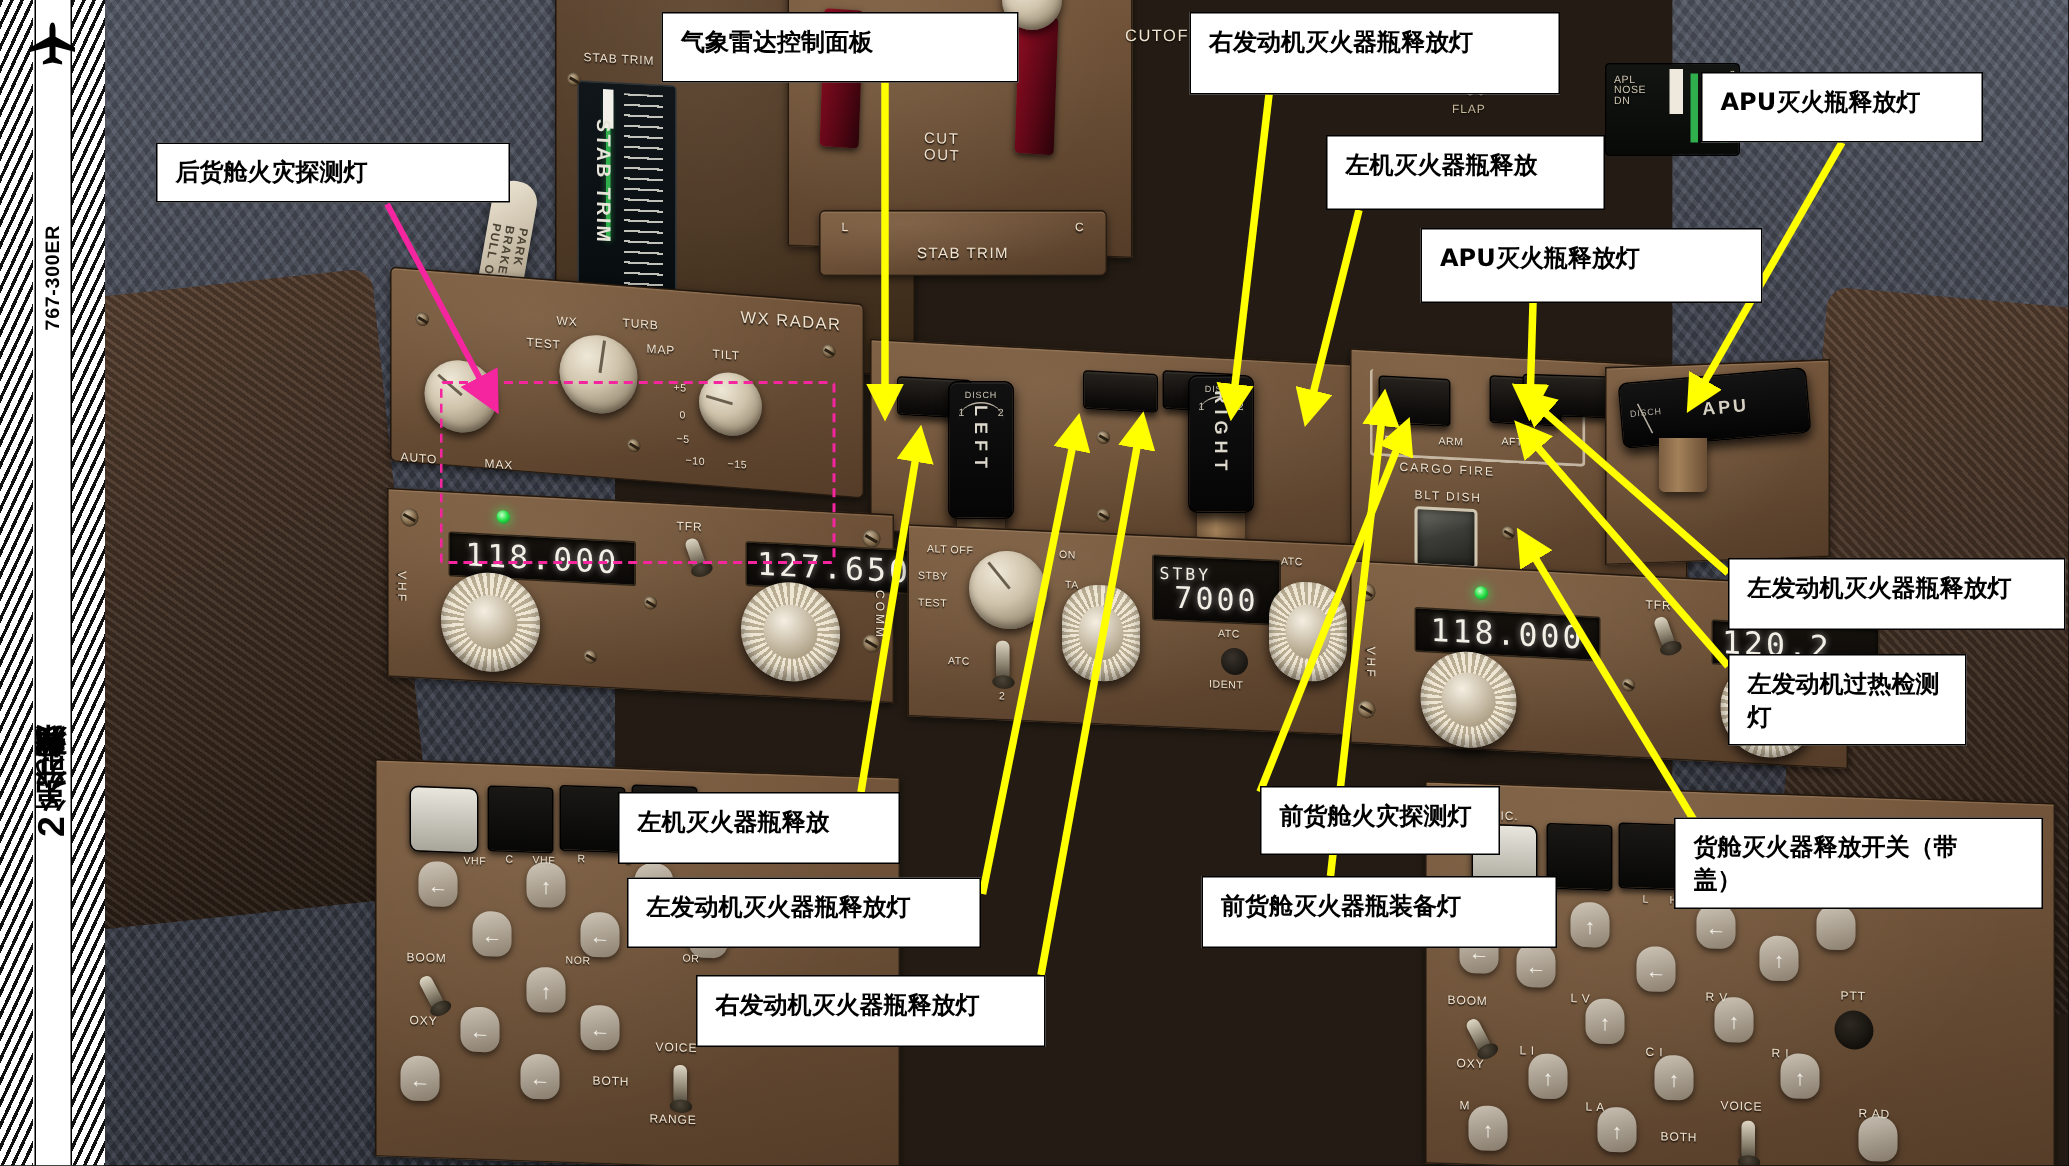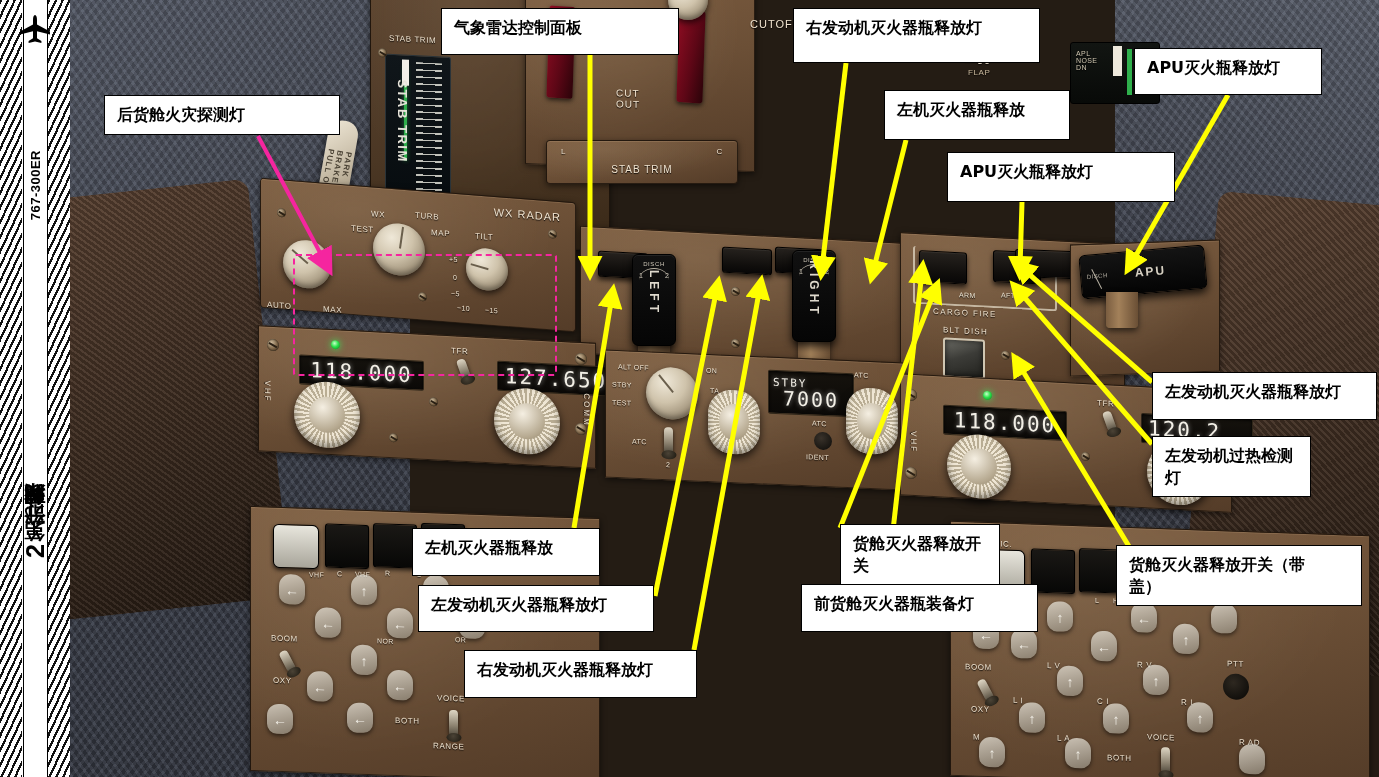--- a/index.html
+++ b/index.html
@@ -736,21 +736,21 @@
         <div class="callout" style="left: 814px; top: 90px; width: 186px; min-height: 50px;">左机灭火器瓶释放</div>
         <div class="callout" style="left: 877px; top: 152px; width: 228px; min-height: 50px;">APU灭火瓶释放灯</div>
         <div class="callout" style="left: 1064px; top: 48px; width: 188px; min-height: 47px;">APU灭火瓶释放灯</div>
         <div class="callout" style="left: 1082px; top: 372px; width: 225px; min-height: 48px;">左发动机灭火器瓶释放灯</div>
         <div class="callout" style="left: 1082px; top: 436px; width: 159px; min-height: 46px;">左发动机过热检测灯</div>
         <div class="callout" style="left: 1046px; top: 545px; width: 246px; min-height: 59px;">货舱灭火器释放开关（带
 盖）</div>
         <div class="callout" style="left: 342px; top: 528px; width: 188px; min-height: 48px;">左机灭火器瓶释放</div>
         <div class="callout" style="left: 348px; top: 585px; width: 236px; min-height: 47px;">左发动机灭火器瓶释放灯</div>
         <div class="callout" style="left: 394px; top: 650px; width: 233px; min-height: 48px;">右发动机灭火器瓶释放灯</div>
-        <div class="callout" style="left: 770px; top: 524px; width: 160px; min-height: 46px;">货舱灭火器释放开关</div>
+        <div class="callout" style="left: 770px; top: 524px; width: 160px; min-height: 46px;">前货舱火灾探测灯</div>
         <div class="callout" style="left: 731px; top: 584px; width: 237px; min-height: 48px;">前货舱灭火器瓶装备灯</div>
       </div>
 
   </div>
 
   <div class="binder">
     <div class="hatch l"></div>
     <div class="core"></div>
     <div class="hatch r"></div>
     <div class="binder-rule a"></div>

